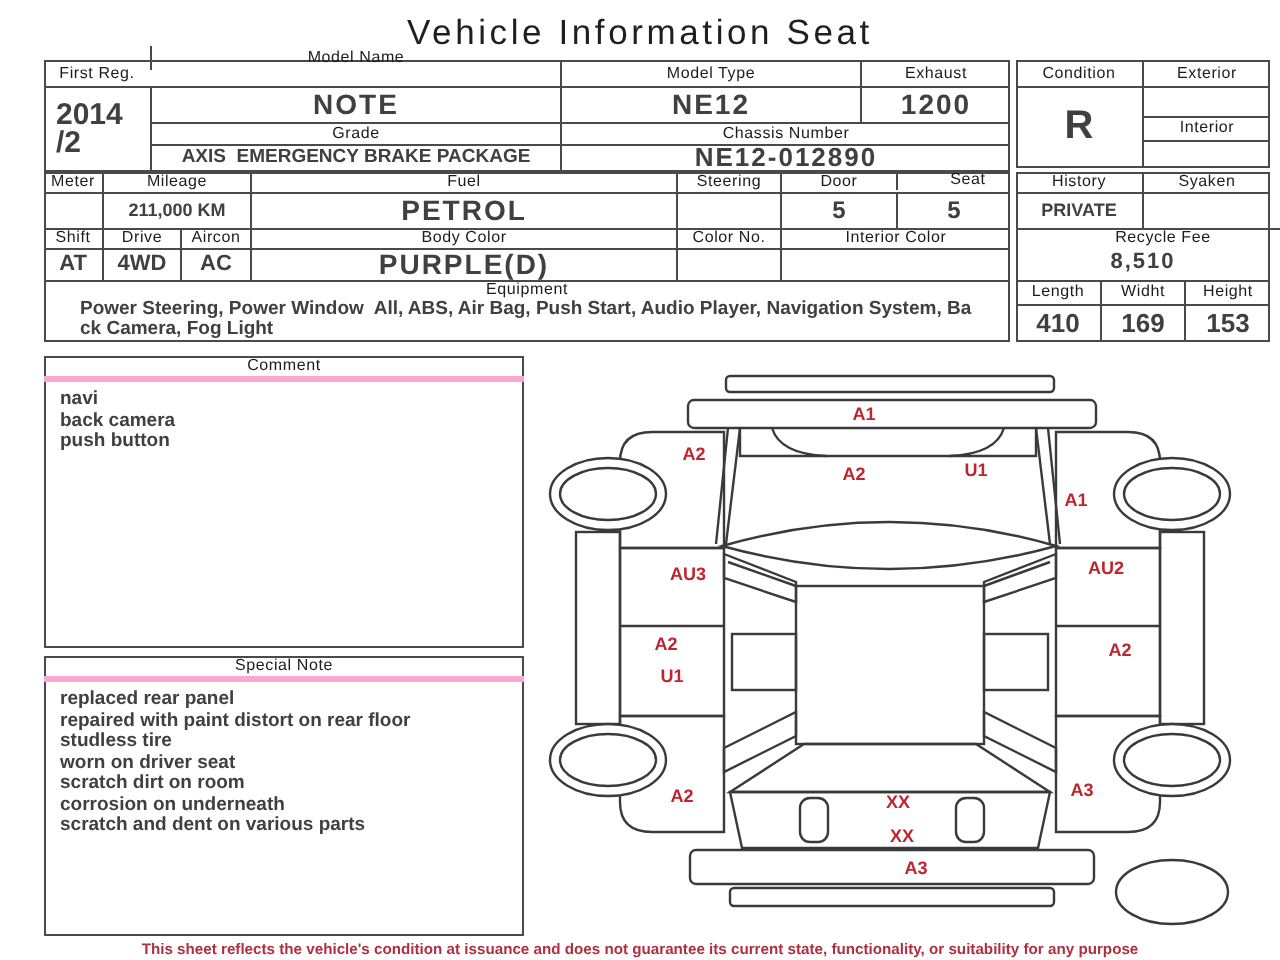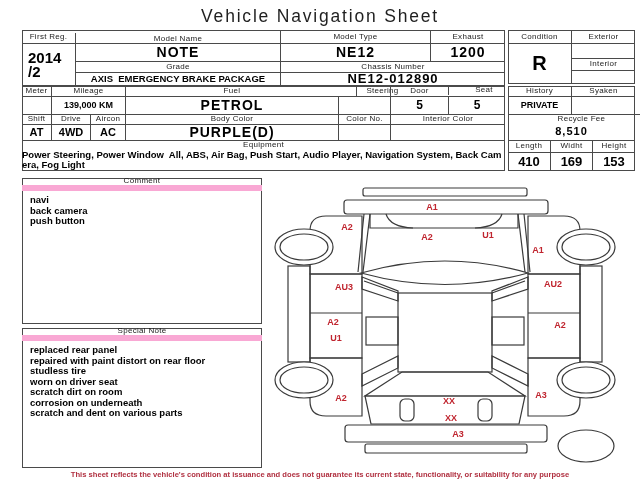--- a/index.html
+++ b/index.html
@@ -4,50 +4,50 @@
 <style>
   html,body{margin:0;padding:0}
   body{width:640px;height:480px;background:#ffffff;position:relative;overflow:hidden;
        font-family:"Liberation Sans",sans-serif}
   .title{position:absolute;left:0;top:4px;width:640px;height:24px;display:flex;align-items:center;
          justify-content:center;font-size:17.5px;letter-spacing:1.8px;color:#1f1f1f}
   .box{position:absolute;border:1px solid #4a4a4a;box-sizing:border-box}
   .c{position:absolute;box-sizing:border-box;display:flex;align-items:center;justify-content:center;
      overflow:hidden;line-height:1.05}
   .hdr{font-size:8px;color:#1c1c1c;letter-spacing:.3px}
-  .val{color:#000000;font-weight:bold}
+  .val{color:#404040;font-weight:bold}
   .bl{border-left:1px solid #4a4a4a}
   .bt{border-top:1px solid #4a4a4a}
-  .bb{border-bottom:6px solid #f9a8d4}
+  .bb{border-bottom:3px solid #f9a8d4}
   .left{justify-content:flex-start}
   .top{align-items:flex-start}
   .prl{white-space:pre-line;text-align:left}
   .prw{white-space:pre-wrap;word-break:break-all;text-align:left}
   .footer{position:absolute;left:0;top:469px;width:640px;height:11px;display:flex;align-items:center;
           justify-content:center;font-size:7.6px;font-weight:bold;color:#b03040;white-space:nowrap}
   .diagram{position:absolute;left:266px;top:184px;width:374px;height:292px}
   .diagram path,.diagram rect,.diagram line{fill:none;stroke:#3a3a3a;stroke-width:1.2}
   .diagram ellipse{fill:#ffffff;stroke:#3a3a3a;stroke-width:1.2}
   .diagram text{fill:#c0252f;font-size:9px;font-weight:bold;text-anchor:middle;
                 font-family:"Liberation Sans",sans-serif}
 </style>
 </head>
 <body>
 
-<div class="title">Vehicle Navigation Sheet</div>
+<div class="title">Vehicle Information Seat</div>
 
 <div class="box" style="left:22px;top:30px;width:483px;height:56px"></div>
 <div class="box" style="left:508px;top:30px;width:127px;height:54px"></div>
 <div class="box" style="left:22px;top:86px;width:483px;height:85px"></div>
 <div class="box" style="left:508px;top:86px;width:127px;height:85px"></div>
 <div class="box" style="left:22px;top:178px;width:240px;height:146px"></div>
 <div class="box" style="left:22px;top:328px;width:240px;height:140px"></div>
 
 <div class="c hdr" style="left:22px;top:31px;width:53px;height:12px">First Reg.</div>
-<div class="c hdr bl" style="left:75px;top:33px;width:205px;height:12px">Model Name</div>
+<div class="c hdr bl" style="left:75px;top:23px;width:205px;height:12px">Model Name</div>
 <div class="c hdr bl" style="left:280px;top:31px;width:150px;height:12px">Model Type</div>
 <div class="c hdr bl" style="left:430px;top:31px;width:75px;height:12px">Exhaust</div>
 <div class="c val bt left prl" style="left:22px;top:43px;width:53px;height:42px;font-size:15px;padding-left:6px;line-height:14px">2014
 /2</div>
 <div class="c val bl bt" style="left:75px;top:43px;width:205px;height:18px;font-size:14px;letter-spacing:1px">NOTE</div>
 <div class="c val bl bt" style="left:280px;top:43px;width:150px;height:18px;font-size:14px;letter-spacing:1px">NE12</div>
 <div class="c val bl bt" style="left:430px;top:43px;width:75px;height:18px;font-size:14px;letter-spacing:1px">1200</div>
 <div class="c hdr bl bt" style="left:75px;top:61px;width:205px;height:11px">Grade</div>
 <div class="c hdr bl bt" style="left:280px;top:61px;width:225px;height:11px">Chassis Number</div>
 <div class="c val bl bt" style="left:75px;top:72px;width:205px;height:13px;font-size:9.5px;white-space:pre">AXIS  EMERGENCY BRAKE PACKAGE</div>
@@ -56,43 +56,43 @@
 <div class="c hdr" style="left:508px;top:31px;width:63px;height:12px">Condition</div>
 <div class="c hdr bl" style="left:571px;top:31px;width:64px;height:12px">Exterior</div>
 <div class="c val bt" style="left:508px;top:43px;width:63px;height:40px;font-size:20px">R</div>
 <div class="c val bl bt" style="left:571px;top:43px;width:64px;height:15px"></div>
 <div class="c hdr bl bt" style="left:571px;top:58px;width:64px;height:12px">Interior</div>
 <div class="c val bl bt" style="left:571px;top:70px;width:64px;height:13px"></div>
 
 <div class="c hdr" style="left:22px;top:87px;width:29px;height:9px">Meter</div>
 <div class="c hdr bl" style="left:51px;top:87px;width:74px;height:9px">Mileage</div>
 <div class="c hdr bl" style="left:125px;top:87px;width:213px;height:9px">Fuel</div>
-<div class="c hdr bl" style="left:356px;top:87px;width:52px;height:9px">Steering</div>
+<div class="c hdr bl" style="left:338px;top:87px;width:52px;height:9px">Steering</div>
 <div class="c hdr bl" style="left:390px;top:87px;width:58px;height:9px">Door</div>
 <div class="c hdr bl" style="left:448px;top:86px;width:71px;height:9px">Seat</div>
 <div class="c val bt" style="left:22px;top:96px;width:29px;height:18px"></div>
-<div class="c val bl bt" style="left:51px;top:96px;width:74px;height:18px;font-size:9px">139,000 KM</div>
+<div class="c val bl bt" style="left:51px;top:96px;width:74px;height:18px;font-size:9px">211,000 KM</div>
 <div class="c val bl bt" style="left:125px;top:96px;width:213px;height:18px;font-size:14px;letter-spacing:1px">PETROL</div>
 <div class="c val bl bt" style="left:338px;top:96px;width:52px;height:18px"></div>
 <div class="c val bl bt" style="left:390px;top:96px;width:58px;height:18px;font-size:12px">5</div>
 <div class="c val bl bt" style="left:448px;top:96px;width:57px;height:18px;font-size:12px">5</div>
 <div class="c hdr bt" style="left:22px;top:114px;width:29px;height:10px">Shift</div>
 <div class="c hdr bl bt" style="left:51px;top:114px;width:39px;height:10px">Drive</div>
 <div class="c hdr bl bt" style="left:90px;top:114px;width:35px;height:10px">Aircon</div>
 <div class="c hdr bl bt" style="left:125px;top:114px;width:213px;height:10px">Body Color</div>
 <div class="c hdr bl bt" style="left:338px;top:114px;width:52px;height:10px">Color No.</div>
 <div class="c hdr bl bt" style="left:390px;top:114px;width:115px;height:10px">Interior Color</div>
 <div class="c val bt" style="left:22px;top:124px;width:29px;height:16px;font-size:11px">AT</div>
 <div class="c val bl bt" style="left:51px;top:124px;width:39px;height:16px;font-size:11px">4WD</div>
 <div class="c val bl bt" style="left:90px;top:124px;width:35px;height:16px;font-size:11px">AC</div>
 <div class="c val bl bt" style="left:125px;top:124px;width:213px;height:16px;font-size:14px;letter-spacing:1px">PURPLE(D)</div>
 <div class="c val bl bt" style="left:338px;top:124px;width:52px;height:16px"></div>
 <div class="c val bl bt" style="left:390px;top:124px;width:115px;height:16px"></div>
 <div class="c hdr bt" style="left:22px;top:140px;width:483px;height:10px">Equipment</div>
-<div class="c val top prw" style="left:22px;top:150px;width:483px;height:20px;font-size:9.5px;line-height:10px;padding:0 0">Power Steering, Power Window  All, ABS, Air Bag, Push Start, Audio Player, Navigation System, Back Camera, Fog Light</div>
+<div class="c val top prw" style="left:22px;top:150px;width:483px;height:20px;font-size:9.5px;line-height:10px;padding:0 18px">Power Steering, Power Window  All, ABS, Air Bag, Push Start, Audio Player, Navigation System, Back Camera, Fog Light</div>
 
 <div class="c hdr" style="left:508px;top:87px;width:63px;height:9px">History</div>
 <div class="c hdr bl" style="left:571px;top:87px;width:64px;height:9px">Syaken</div>
 <div class="c val bt" style="left:508px;top:96px;width:63px;height:18px;font-size:9px">PRIVATE</div>
 <div class="c val bl bt" style="left:571px;top:96px;width:64px;height:18px"></div>
 <div class="c hdr bt" style="left:508px;top:114px;width:147px;height:10px">Recycle Fee</div>
 <div class="c val" style="left:508px;top:124px;width:127px;height:16px;font-size:11px;letter-spacing:1px">8,510</div>
 <div class="c hdr bt" style="left:508px;top:140px;width:42px;height:12px">Length</div>
 <div class="c hdr bl bt" style="left:550px;top:140px;width:42px;height:12px">Widht</div>
 <div class="c hdr bl bt" style="left:592px;top:140px;width:43px;height:12px">Height</div>

